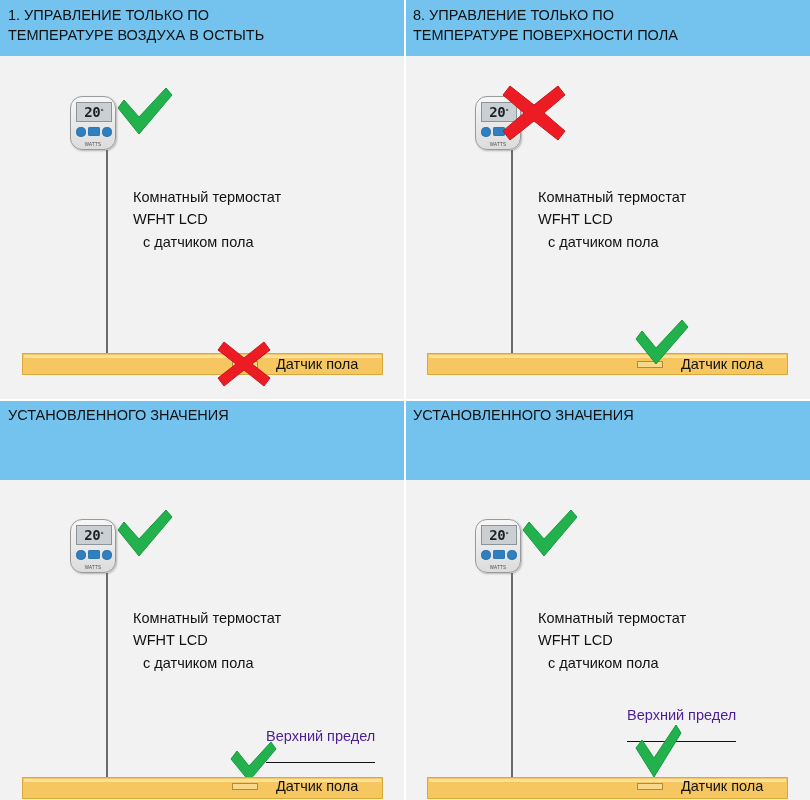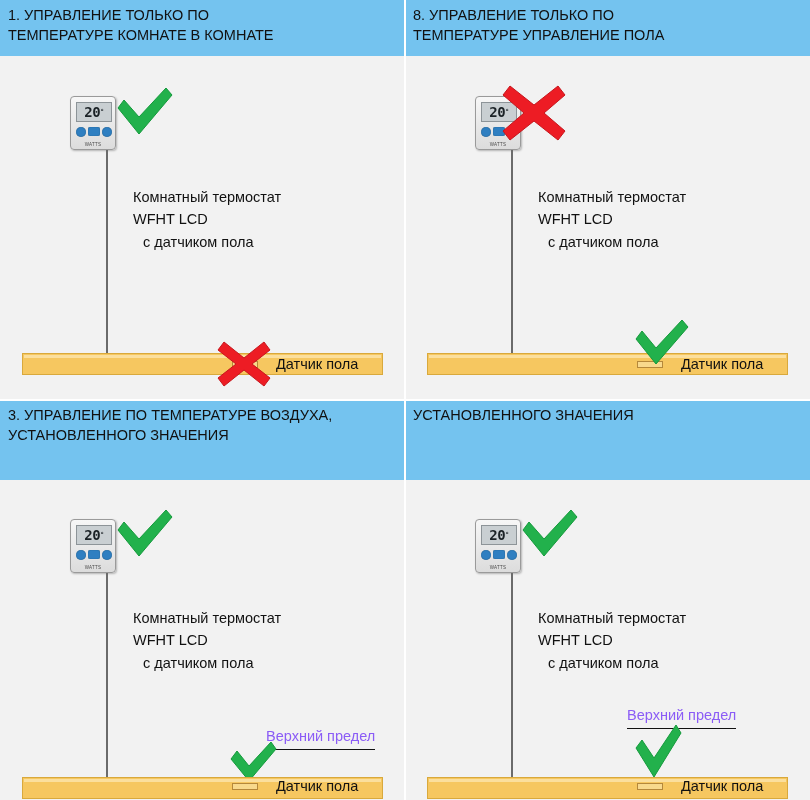--- a/index.html
+++ b/index.html
@@ -64,21 +64,21 @@
   .banner.h3 { height: 80px; }
   .banner div { white-space: nowrap; }
 
   
   .thermo {
     position: absolute;
     width: 46px;
     height: 54px;
     background: linear-gradient(to bottom, #f7f7f7, #dcdcdc);
     border: 1px solid #9a9a9a;
-    border-radius: 4px;
+    border-radius: 12px;
     box-shadow: 1px 1px 2px rgba(0,0,0,0.25);
     box-sizing: border-box;
   }
   .thermo .screen {
     position: absolute;
     left: 5px;
     top: 5px;
     width: 36px;
     height: 20px;
     background: #c9cfd2;
@@ -175,35 +175,35 @@
 
   .tag {
     position: absolute;
     font-size: 14.5px;
     color: #111111;
     white-space: nowrap;
   }
   .limit {
     position: absolute;
     font-size: 14.5px;
-    color: #8b5cf6;
+    color: #4c1d95;
     white-space: nowrap;
     border-bottom: 1.5px solid #111111;
-    padding-bottom: 5px;
+    padding-bottom: 18px;
   }
 </style>
 </head>
 <body>
 
 <div id="page">
 
   <div class="quad" id="q1">
     <div class="banner h2">
       <div>1. УПРАВЛЕНИЕ ТОЛЬКО ПО</div>
-      <div>ТЕМПЕРАТУРЕ КОМНАТЕ В КОМНАТЕ</div>
+      <div>ТЕМПЕРАТУРЕ ВОЗДУХА В ОСТЫТЬ</div>
     </div>
 
     <div class="thermo" style="left:70px; top:96px;">
       <div class="screen">
         <span>20</span><sup>°</sup>
       </div>
       <div class="btnrow">
         <span class="btn"></span>
         <span class="btn mid"></span>
         <span class="btn"></span>
@@ -234,21 +234,21 @@
         <polygon points="8,2 28,18 48,2 54,10 36,24 54,38 48,46 28,30 8,46 2,38 20,24 2,10" fill="#ed1c24" stroke="#c6161c" stroke-width="1"></polygon>
       </svg>
     </div>
 
     <div class="tag" style="left:276px; top:356px;">Датчик пола</div>
   </div>
 
   <div class="quad" id="q2">
     <div class="banner h2">
       <div>8. УПРАВЛЕНИЕ ТОЛЬКО ПО</div>
-      <div>ТЕМПЕРАТУРЕ УПРАВЛЕНИЕ ПОЛА</div>
+      <div>ТЕМПЕРАТУРЕ ПОВЕРХНОСТИ ПОЛА</div>
     </div>
 
     <div class="thermo" style="left:70px; top:96px;">
       <div class="screen">
         <span>20</span><sup>°</sup>
       </div>
       <div class="btnrow">
         <span class="btn"></span>
         <span class="btn mid"></span>
         <span class="btn"></span>
@@ -278,21 +278,20 @@
       <svg width="58" height="50" viewBox="0 0 58 50">
         <polygon points="3,21 9,13 23,30 49,2 55,9 23,46" fill="#22b14c" stroke="#159a3c" stroke-width="1"></polygon>
       </svg>
     </div>
 
     <div class="tag" style="left:276px; top:356px;">Датчик пола</div>
   </div>
 
   <div class="quad" id="q3">
     <div class="banner h3">
-      <div>3. УПРАВЛЕНИЕ ПО ТЕМПЕРАТУРЕ ВОЗДУХА,</div>
       <div>УСТАНОВЛЕННОГО ЗНАЧЕНИЯ</div>
     </div>
 
     <div class="thermo" style="left:70px; top:119px;">
       <div class="screen">
         <span>20</span><sup>°</sup>
       </div>
       <div class="btnrow">
         <span class="btn"></span>
         <span class="btn mid"></span>

